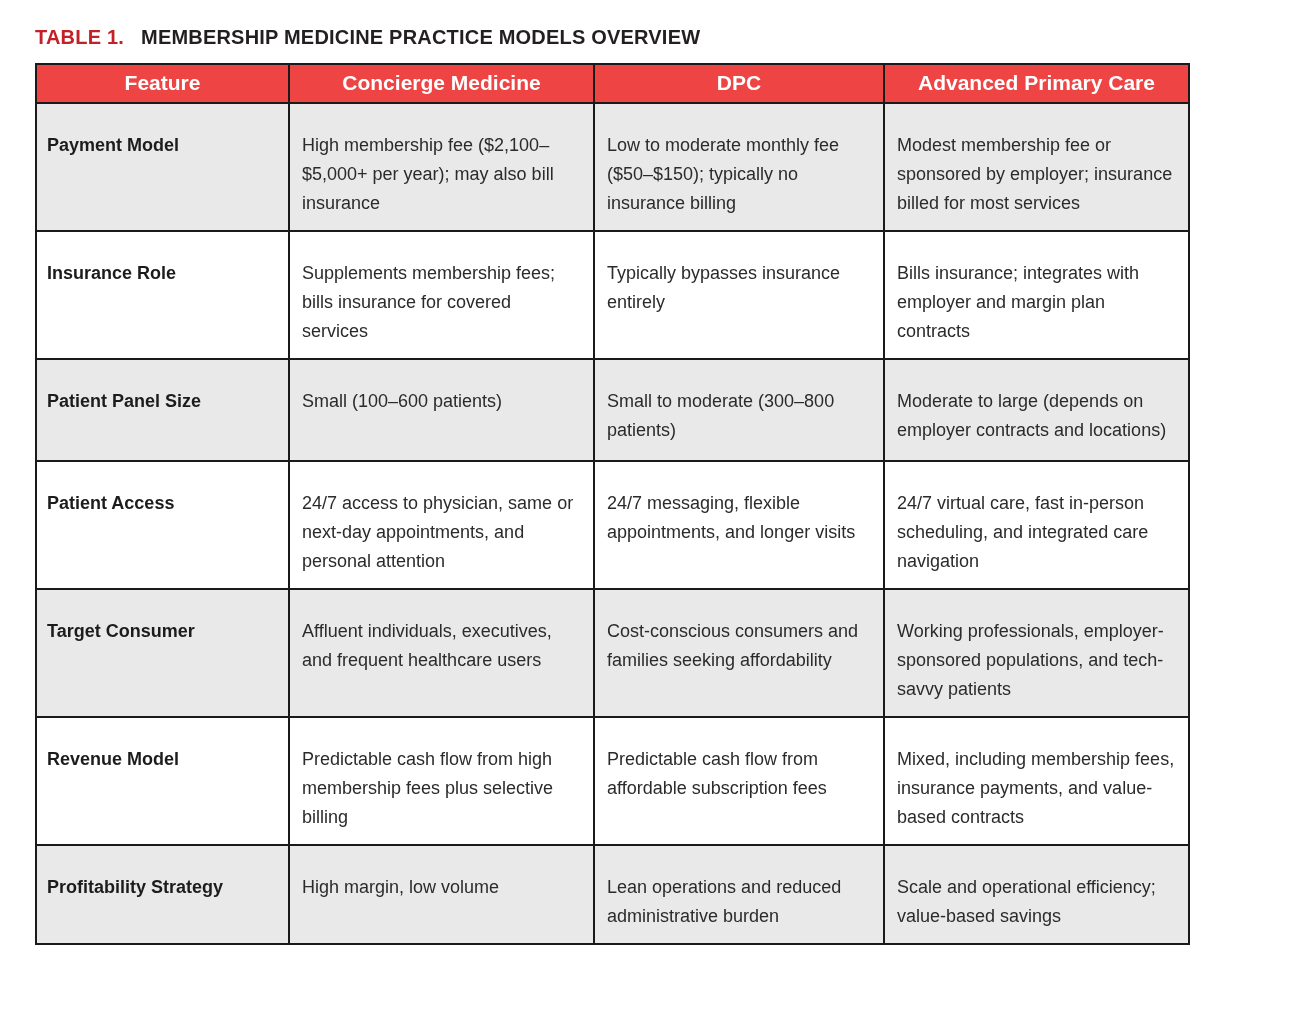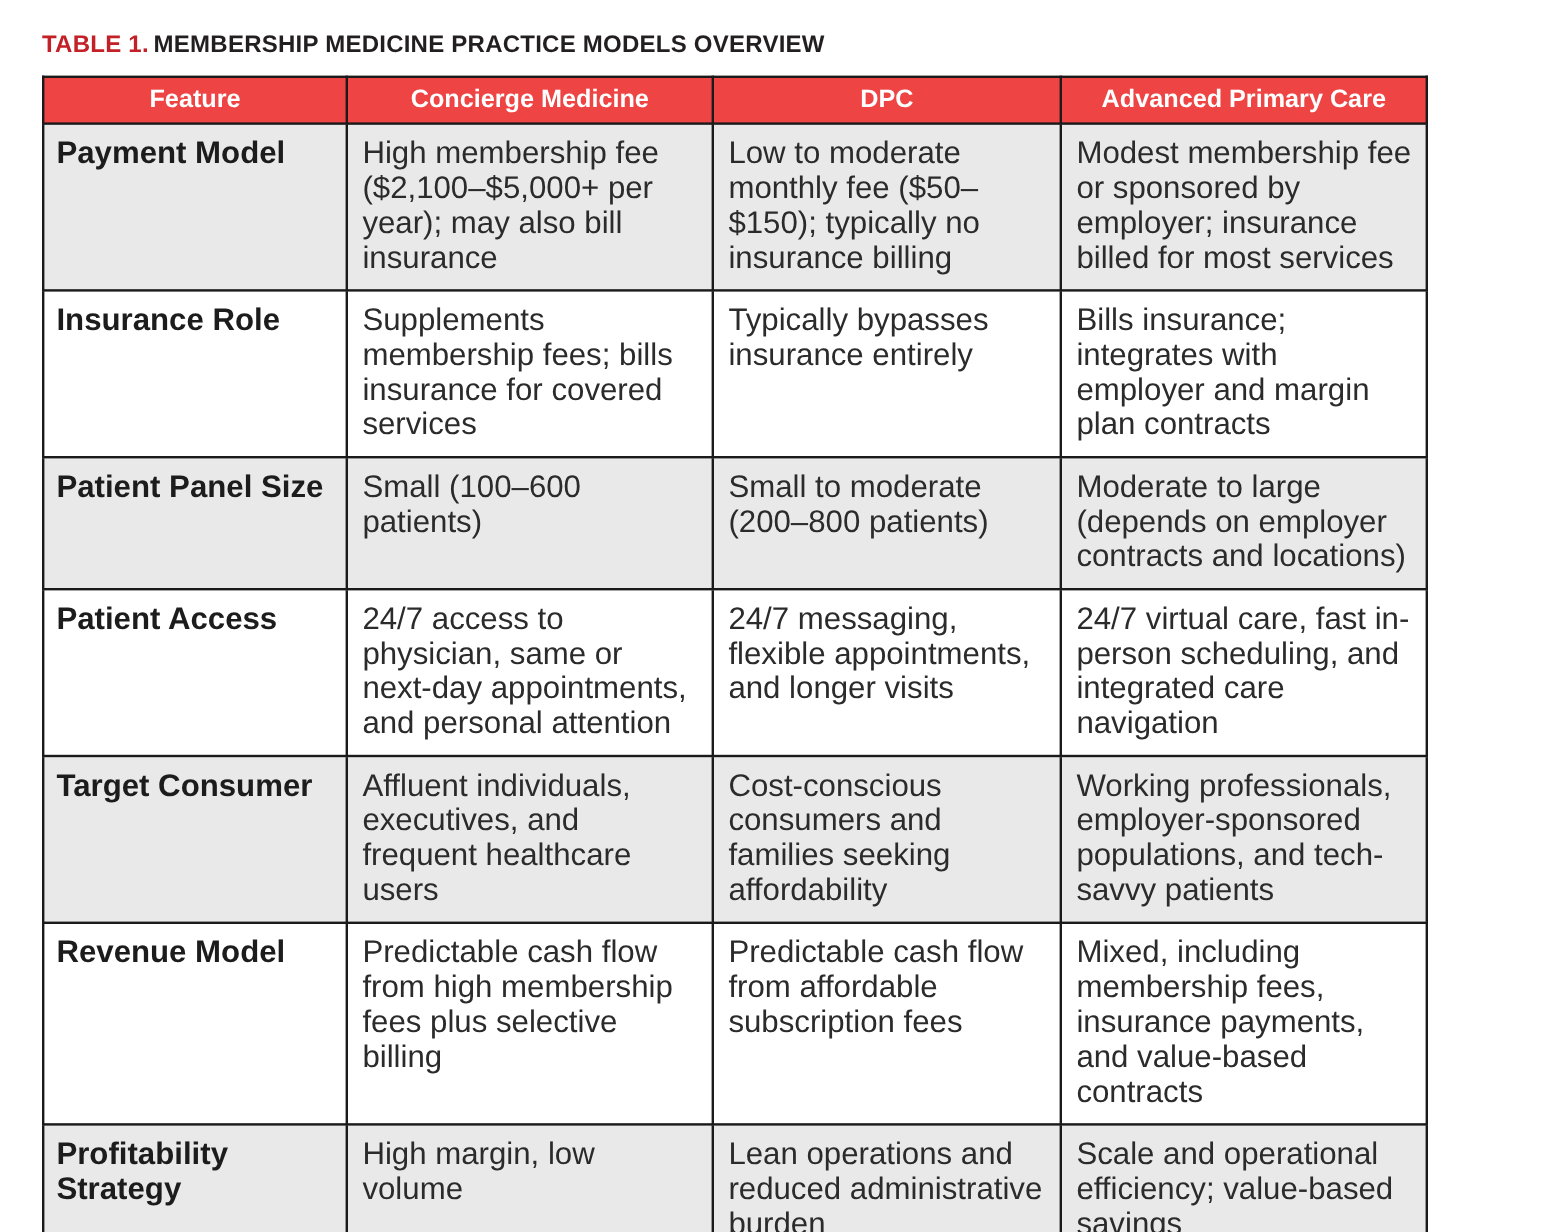--- a/index.html
+++ b/index.html
@@ -17,21 +17,21 @@
   }
   .table-title {
     font-size: 20px;
     font-weight: bold;
     letter-spacing: 0.2px;
     color: #231f20;
     margin: 0 0 14px 0;
   }
   .table-title .title-label {
     color: #c32127;
-    margin-right: 4px;
+    margin-right: 17px;
   }
   table.models-table {
     border-collapse: collapse;
     table-layout: fixed;
     width: 1153px;
     background: #ffffff;
   }
   table.models-table col.c-feature   { width: 253px; }
   table.models-table col.c-concierge { width: 305px; }
   table.models-table col.c-dpc       { width: 290px; }
@@ -45,24 +45,24 @@
   }
   table.models-table thead th {
     background: #ef4444;
     color: #ffffff;
     font-size: 21px;
     font-weight: bold;
     text-align: center;
     padding: 6px 8px 7px 8px;
   }
   table.models-table td {
-    font-size: 26px;
+    font-size: 18px;
     line-height: 29px;
     color: #2b2b2b;
-    padding: 9px 12px 12px 12px;
+    padding: 27px 12px 12px 12px;
   }
   table.models-table td.feature-cell {
     font-weight: bold;
     color: #1c1c1c;
     padding-left: 10px;
   }
   table.models-table tbody tr:nth-child(odd) td {
     background: #e9e9e9;
   }
   table.models-table tbody tr:nth-child(even) td {
@@ -111,21 +111,21 @@
       </tr>
       <tr class="r-h2">
         <td class="feature-cell">Insurance Role</td>
         <td>Supplements membership fees; bills insurance for covered services</td>
         <td>Typically bypasses insurance entirely</td>
         <td>Bills insurance; integrates with employer and margin plan contracts</td>
       </tr>
       <tr class="r-h3">
         <td class="feature-cell">Patient Panel Size</td>
         <td>Small (100–600 patients)</td>
-        <td>Small to moderate (200–800 patients)</td>
+        <td>Small to moderate (300–800 patients)</td>
         <td>Moderate to large (depends on employer contracts and locations)</td>
       </tr>
       <tr class="r-h4">
         <td class="feature-cell">Patient Access</td>
         <td>24/7 access to physician, same or next-day appointments, and personal attention</td>
         <td>24/7 messaging, flexible appointments, and longer visits</td>
         <td>24/7 virtual care, fast in-person scheduling, and integrated care navigation</td>
       </tr>
       <tr class="r-h5">
         <td class="feature-cell">Target Consumer</td>

